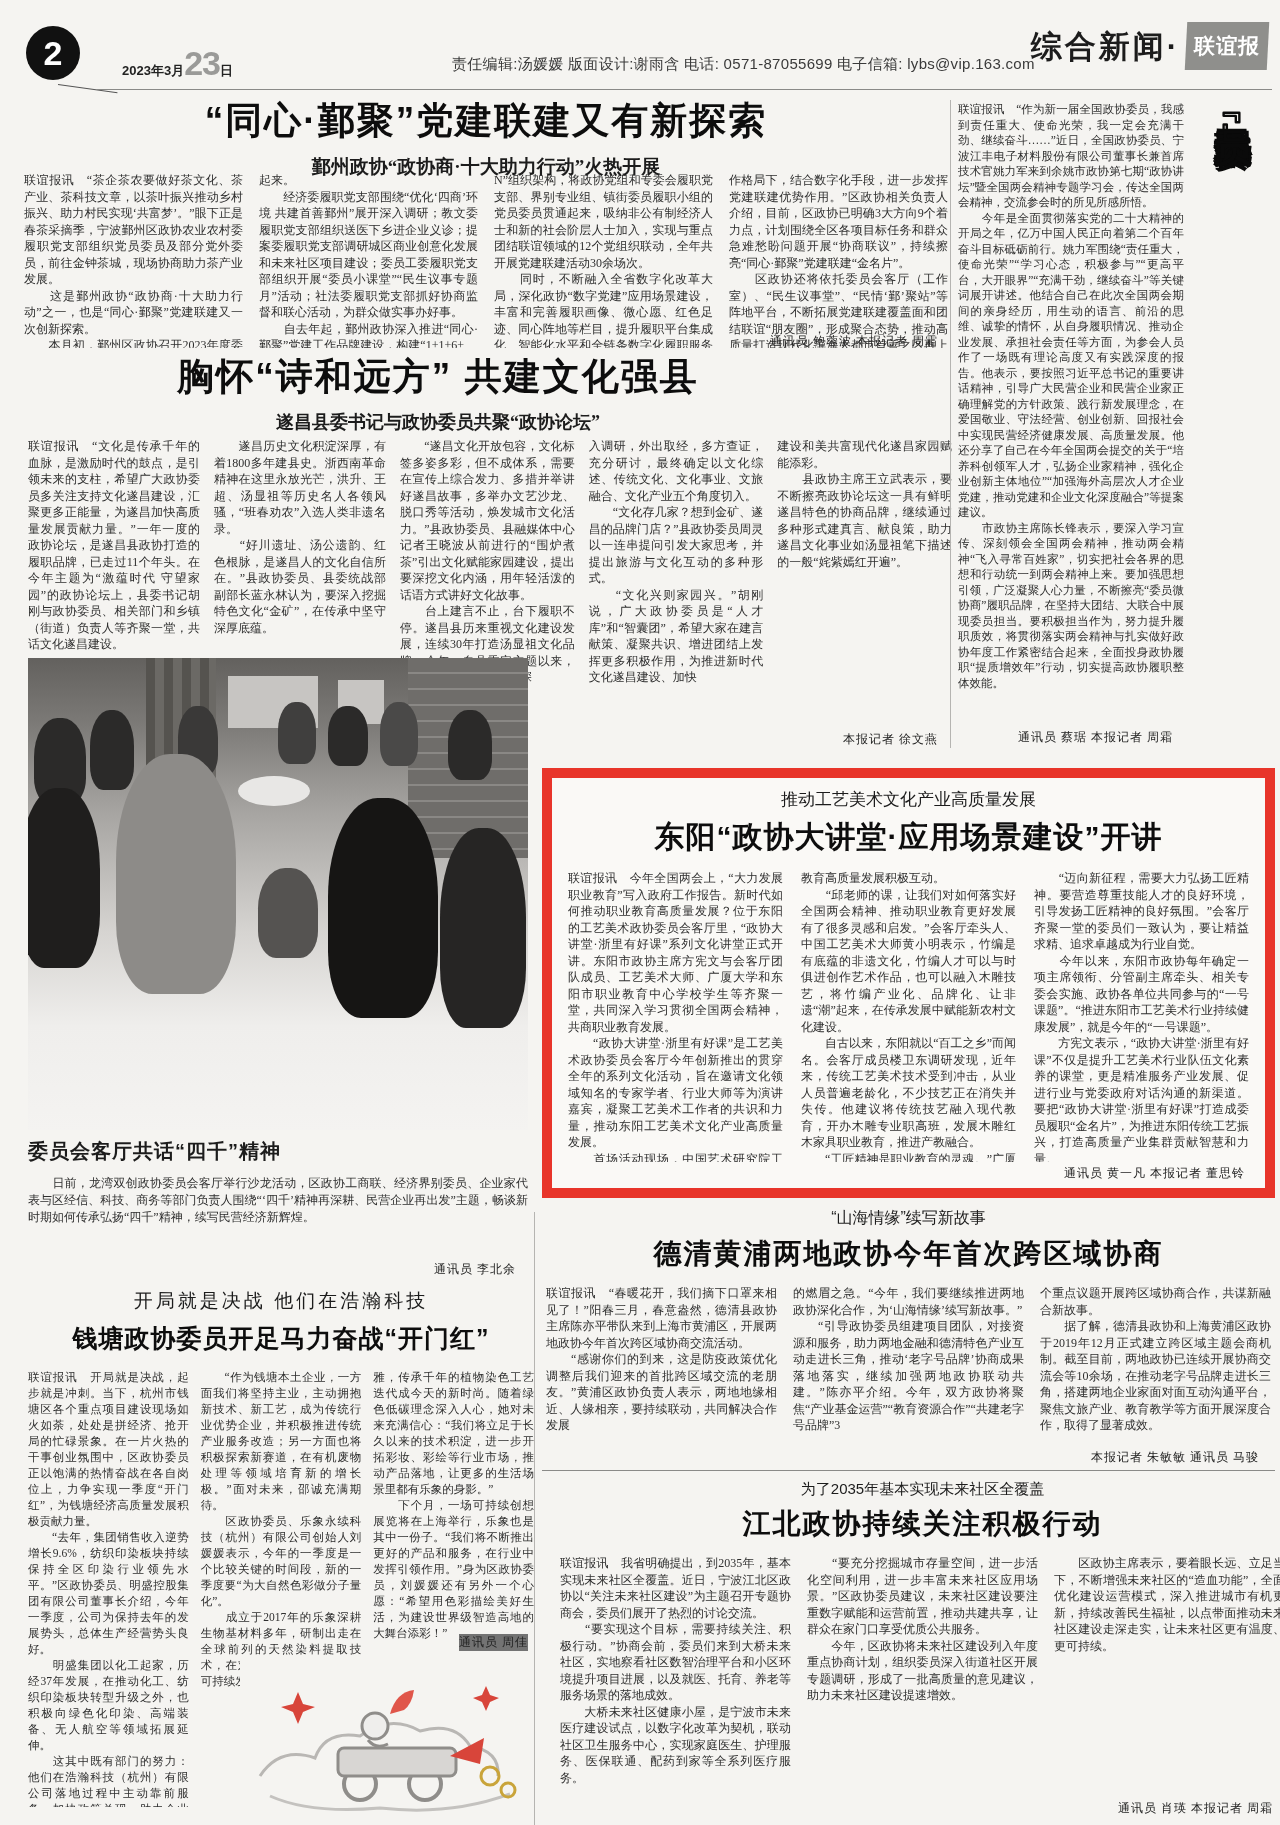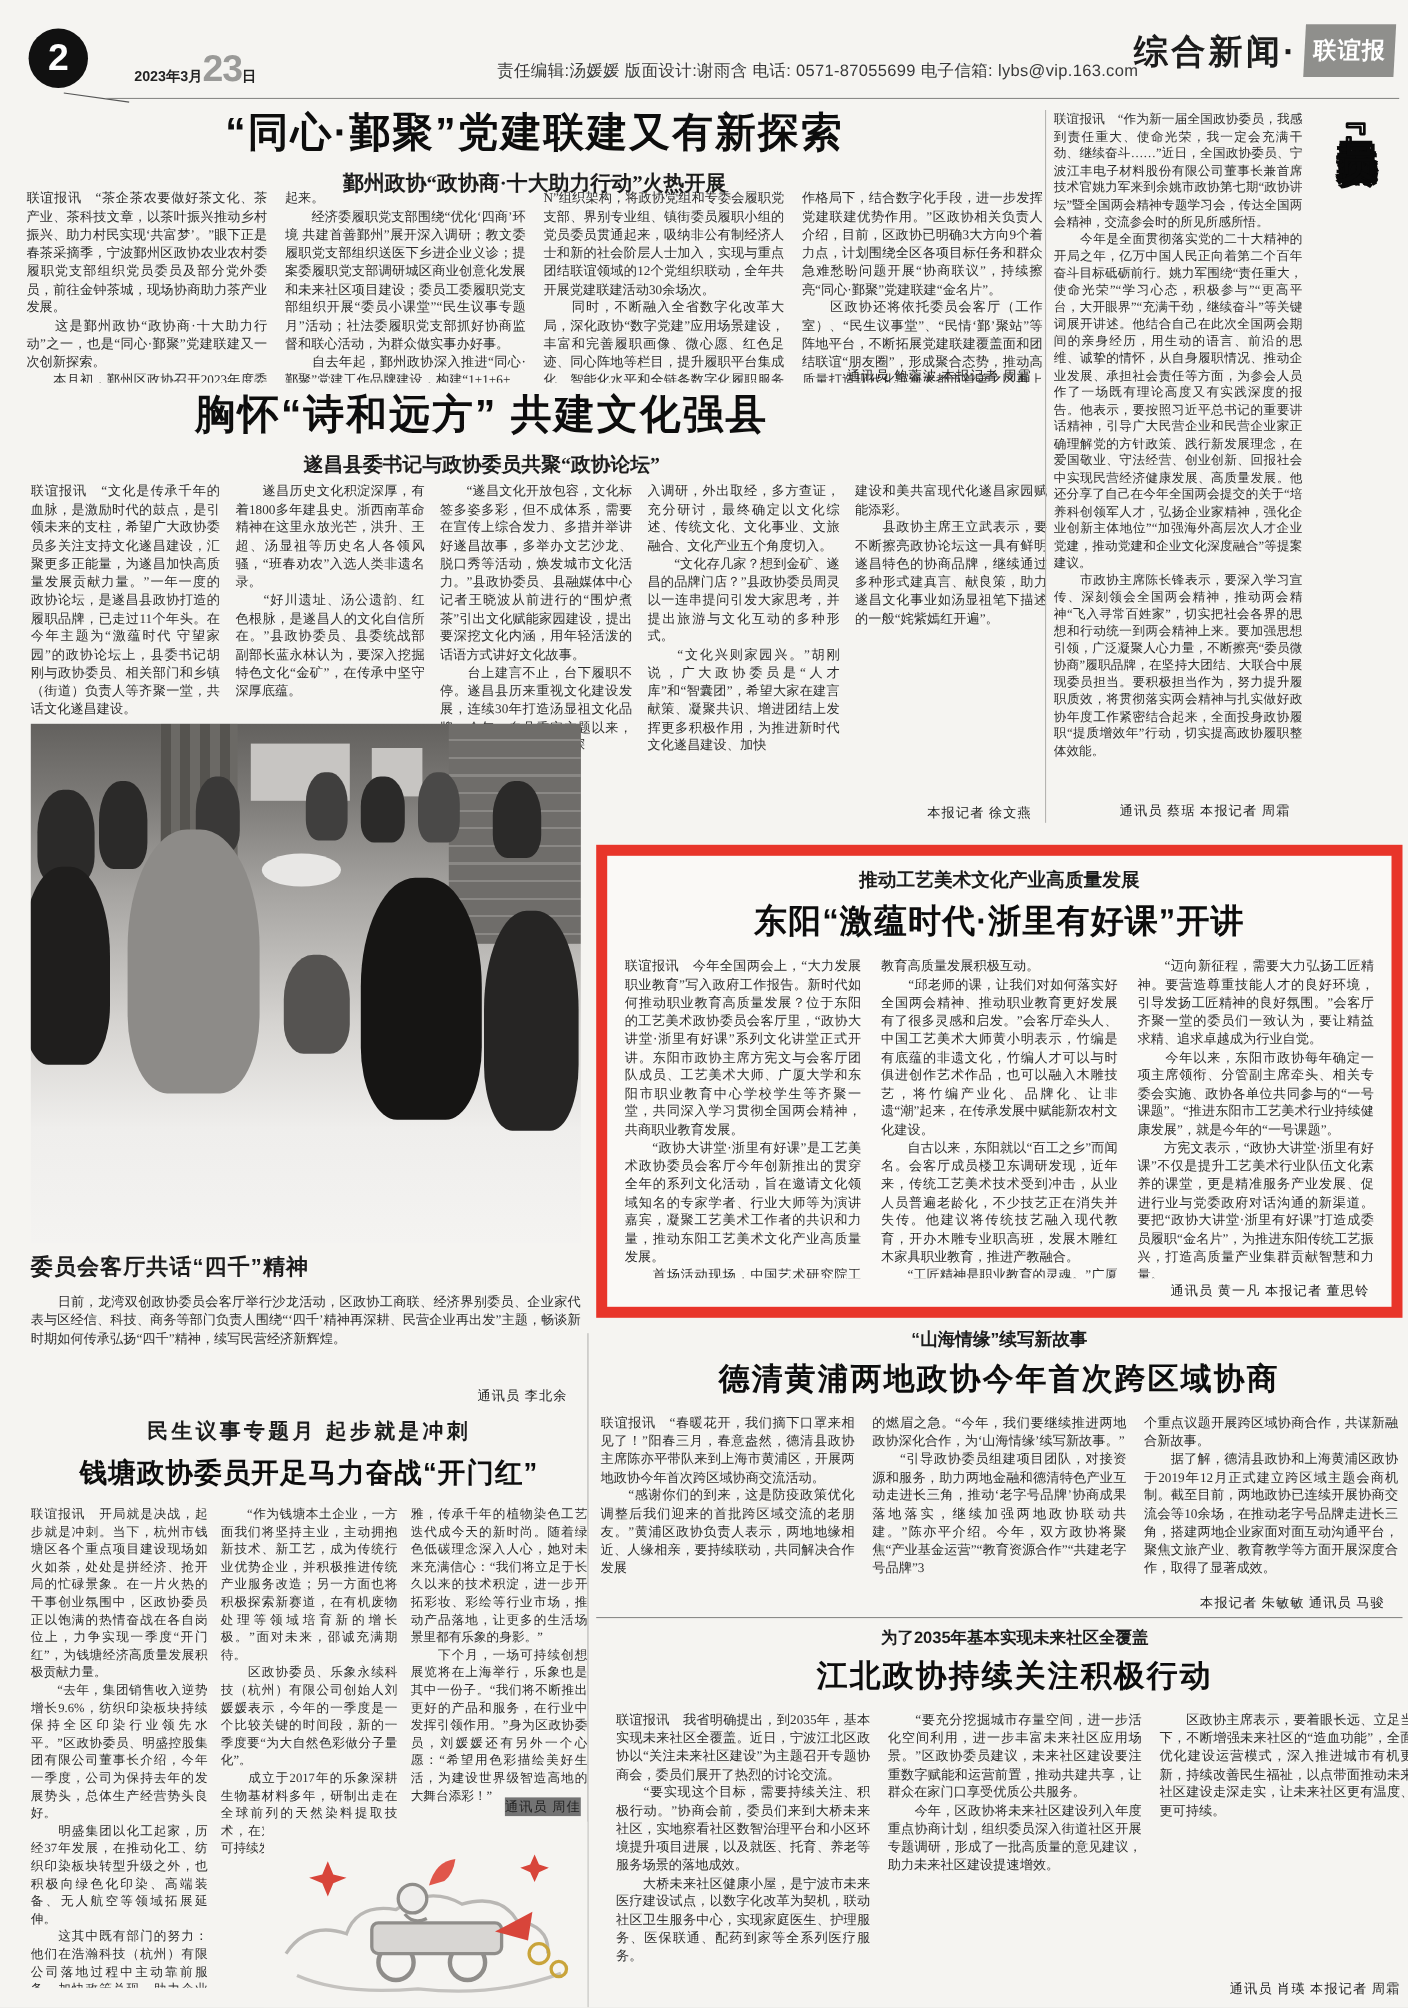--- a/index.html
+++ b/index.html
@@ -23,21 +23,21 @@
   .dateline .big { font-size:34px; font-weight:900; color:#9a9a98; letter-spacing:-1px; }
   .editorline { position:absolute; left:452px; top:55px; font-size:15px; color:#3a3a3a; letter-spacing:.3px; }
   .section { position:absolute; right:100px; top:26px; font-size:31px; font-weight:900; letter-spacing:3px; }
   .masthead {
     position:absolute; right:12px; top:22px; width:82px; height:48px;
     background:#8f8f8c; color:#fff; display:flex; align-items:center; justify-content:center;
     font-size:21px; font-weight:900; font-family:"Liberation Serif","DejaVu Serif",serif;
     transform:skewX(-3deg); letter-spacing:1px;
   }
   
-  .kicker { text-align:center; font-weight:700; }
+  .kicker { text-align:center; font-weight:400; }
   .hl { text-align:center; font-weight:900; letter-spacing:2px; color:#0d0d0d; }
   .sub { text-align:center; font-weight:bold; font-family:"Liberation Serif","DejaVu Serif",serif; }
   .cols { display:flex; }
   .col {
     flex:1; font-size:12px; line-height:16.5px; text-align:justify;
     font-family:"Liberation Serif","DejaVu Serif",serif; color:#2e2e2e;
     white-space:pre-line; overflow:hidden;
   }
   .byline {
     position:absolute; font-size:12px; font-family:"Liberation Serif","DejaVu Serif",serif;
@@ -196,21 +196,21 @@
   </div>
 
   <div class="caption">
     <div class="cap-title">委员会客厅共话“四千”精神</div>
     <div class="cap-text">　　日前，龙湾双创政协委员会客厅举行沙龙活动，区政协工商联、经济界别委员、企业家代表与区经信、科技、商务等部门负责人围绕“‘四千’精神再深耕、民营企业再出发”主题，畅谈新时期如何传承弘扬“四千”精神，续写民营经济新辉煌。</div>
     <div class="byline" style="right:12px; bottom:0;">通讯员 李北余</div>
   </div>
 
   <div class="redbox">
     <div class="kicker">推动工艺美术文化产业高质量发展</div>
-    <div class="hl">东阳“激蕴时代·浙里有好课”开讲</div>
+    <div class="hl">东阳“政协大讲堂·应用场景建设”开讲</div>
     <div class="cols">
       <div class="col">联谊报讯　今年全国两会上，“大力发展职业教育”写入政府工作报告。新时代如何推动职业教育高质量发展？位于东阳的工艺美术政协委员会客厅里，“政协大讲堂·浙里有好课”系列文化讲堂正式开讲。东阳市政协主席方宪文与会客厅团队成员、工艺美术大师、广厦大学和东阳市职业教育中心学校学生等齐聚一堂，共同深入学习贯彻全国两会精神，共商职业教育发展。
 　　“政协大讲堂·浙里有好课”是工艺美术政协委员会客厅今年创新推出的贯穿全年的系列文化活动，旨在邀请文化领域知名的专家学者、行业大师等为演讲嘉宾，凝聚工艺美术工作者的共识和力量，推动东阳工艺美术文化产业高质量发展。
 　　首场活动现场，中国艺术研究院工艺美术研究所所长邱春林和大家分享了《手工艺创造新生活美学》，与会人员认真聆听，并围绕如何培育工匠精神、推动职业</div>
       <div class="col">教育高质量发展积极互动。
 　　“邱老师的课，让我们对如何落实好全国两会精神、推动职业教育更好发展有了很多灵感和启发。”会客厅牵头人、中国工艺美术大师黄小明表示，竹编是有底蕴的非遗文化，竹编人才可以与时俱进创作艺术作品，也可以融入木雕技艺，将竹编产业化、品牌化、让非遗“潮”起来，在传承发展中赋能新农村文化建设。
 　　自古以来，东阳就以“百工之乡”而闻名。会客厅成员楼卫东调研发现，近年来，传统工艺美术技术受到冲击，从业人员普遍老龄化，不少技艺正在消失并失传。他建议将传统技艺融入现代教育，开办木雕专业职高班，发展木雕红木家具职业教育，推进产教融合。
 　　“工匠精神是职业教育的灵魂。”广厦大学木雕专业教师认为，职业教育与经济社会发展紧密相连，要强化社会对职业教育的认可度和接纳度，让广大青年能够凭借一技之长实现人生价值。</div>
       <div class="col">　　“迈向新征程，需要大力弘扬工匠精神。要营造尊重技能人才的良好环境，引导发扬工匠精神的良好氛围。”会客厅齐聚一堂的委员们一致认为，要让精益求精、追求卓越成为行业自觉。
 　　今年以来，东阳市政协每年确定一项主席领衔、分管副主席牵头、相关专委会实施、政协各单位共同参与的“一号课题”。“推进东阳市工艺美术行业持续健康发展”，就是今年的“一号课题”。
@@ -244,21 +244,21 @@
 　　“要实现这个目标，需要持续关注、积极行动。”协商会前，委员们来到大桥未来社区，实地察看社区数智治理平台和小区环境提升项目进展，以及就医、托育、养老等服务场景的落地成效。
 　　大桥未来社区健康小屋，是宁波市未来医疗建设试点，以数字化改革为契机，联动社区卫生服务中心，实现家庭医生、护理服务、医保联通、配药到家等全系列医疗服务。</div>
       <div class="col">　　“要充分挖掘城市存量空间，进一步活化空间利用，进一步丰富未来社区应用场景。”区政协委员建议，未来社区建设要注重数字赋能和运营前置，推动共建共享，让群众在家门口享受优质公共服务。
 　　今年，区政协将未来社区建设列入年度重点协商计划，组织委员深入街道社区开展专题调研，形成了一批高质量的意见建议，助力未来社区建设提速增效。</div>
       <div class="col">　　区政协主席表示，要着眼长远、立足当下，不断增强未来社区的“造血功能”，全面优化建设运营模式，深入推进城市有机更新，持续改善民生福祉，以点带面推动未来社区建设走深走实，让未来社区更有温度、更可持续。</div>
     </div>
     <div class="byline" style="right:16px; bottom:8px; background:#f5f4f1;">通讯员 肖瑛 本报记者 周霜</div>
   </div>
 
   <div class="qiantang">
-    <div class="kicker">民生议事专题月  起步就是冲刺</div>
+    <div class="kicker">开局就是决战  他们在浩瀚科技</div>
     <div class="hl">钱塘政协委员开足马力奋战“开门红”</div>
     <div class="cols">
       <div class="col">联谊报讯　开局就是决战，起步就是冲刺。当下，杭州市钱塘区各个重点项目建设现场如火如荼，处处是拼经济、抢开局的忙碌景象。在一片火热的干事创业氛围中，区政协委员正以饱满的热情奋战在各自岗位上，力争实现一季度“开门红”，为钱塘经济高质量发展积极贡献力量。
 　　“去年，集团销售收入逆势增长9.6%，纺织印染板块持续保持全区印染行业领先水平。”区政协委员、明盛控股集团有限公司董事长介绍，今年一季度，公司为保持去年的发展势头，总体生产经营势头良好。
 　　明盛集团以化工起家，历经37年发展，在推动化工、纺织印染板块转型升级之外，也积极向绿色化印染、高端装备、无人航空等领域拓展延伸。
 　　这其中既有部门的努力：他们在浩瀚科技（杭州）有限公司落地过程中主动靠前服务，加快政策兑现，助力企业发展。</div>
       <div class="col">　　“作为钱塘本土企业，一方面我们将坚持主业，主动拥抱新技术、新工艺，成为传统行业优势企业，并积极推进传统产业服务改造；另一方面也将积极探索新赛道，在有机废物处理等领域培育新的增长极。”面对未来，邵诚充满期待。
 　　区政协委员、乐象永续科技（杭州）有限公司创始人刘媛媛表示，今年的一季度是一个比较关键的时间段，新的一季度要“为大自然色彩做分子量化”。
 　　成立于2017年的乐象深耕生物基材料多年，研制出走在全球前列的天然染料提取技术，在刘媛媛看来，这些都是可持续发展的底气。</div>
       <div class="col">雅，传承千年的植物染色工艺迭代成今天的新时尚。随着绿色低碳理念深入人心，她对未来充满信心：“我们将立足于长久以来的技术积淀，进一步开拓彩妆、彩绘等行业市场，推动产品落地，让更多的生活场景里都有乐象的身影。”

